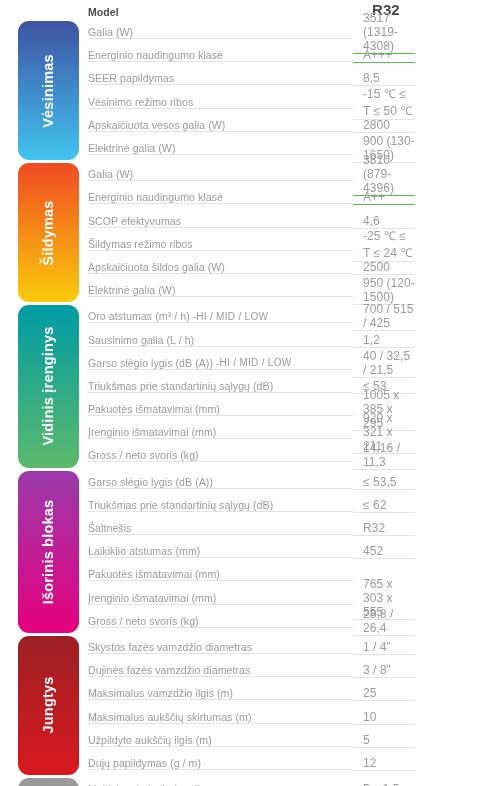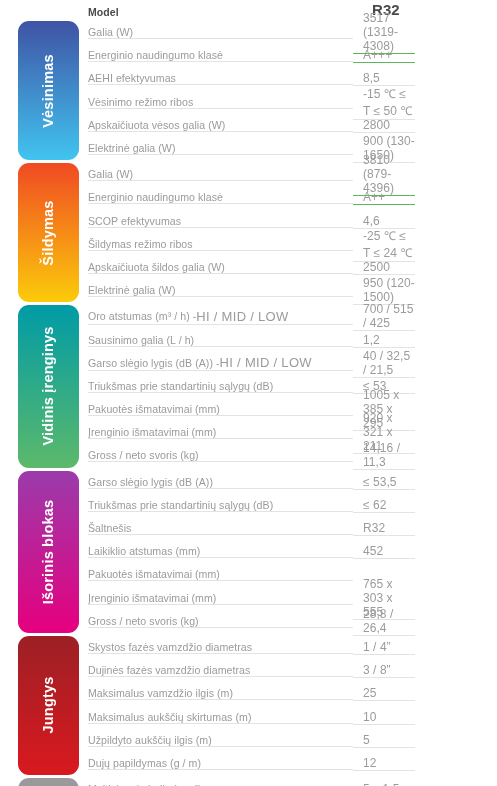--- a/index.html
+++ b/index.html
@@ -114,21 +114,21 @@
     font-size: 12px;
     color: #9b9b9b;
     border-bottom: 1px solid #e3e3e3;
     padding-left: 10px;
     box-sizing: border-box;
     letter-spacing: 0.05px;
   }
   .row-value.green-rule { border-bottom: 1.4px solid #5cb85c; }
 
   .smallcap {
-    font-size: 13px;
+    font-size: 10px;
     letter-spacing: 0.3px;
   }
 </style>
 </head>
 <body>
 
 <div id="sheet">
 
   <div class="header-row">
     <div class="header-spacer"></div>
@@ -144,21 +144,21 @@
         <div class="rows">
           <div class="row">
             <div class="row-label">Galia (W)</div>
             <div class="row-value green-rule">3517 (1319-4308)</div>
           </div>
           <div class="row">
             <div class="row-label">Energinio naudingumo klasė</div>
             <div class="row-value green-rule">A+++</div>
           </div>
           <div class="row">
-            <div class="row-label">AEHI efektyvumas</div>
+            <div class="row-label">SEER papildymas</div>
             <div class="row-value">8,5</div>
           </div>
           <div class="row">
             <div class="row-label">Vėsinimo režimo ribos</div>
             <div class="row-value">-15 ℃ ≤ T ≤ 50 ℃</div>
           </div>
           <div class="row">
             <div class="row-label">Apskaičiuota vėsos galia (W)</div>
             <div class="row-value">2800</div>
           </div>

